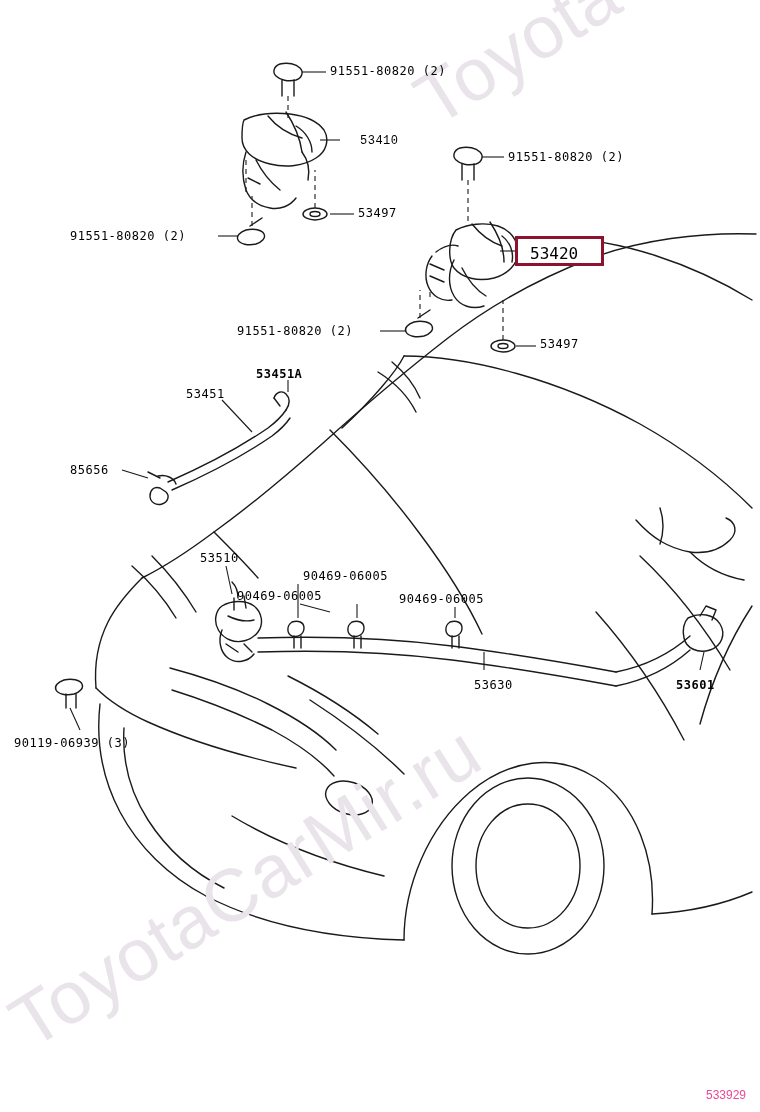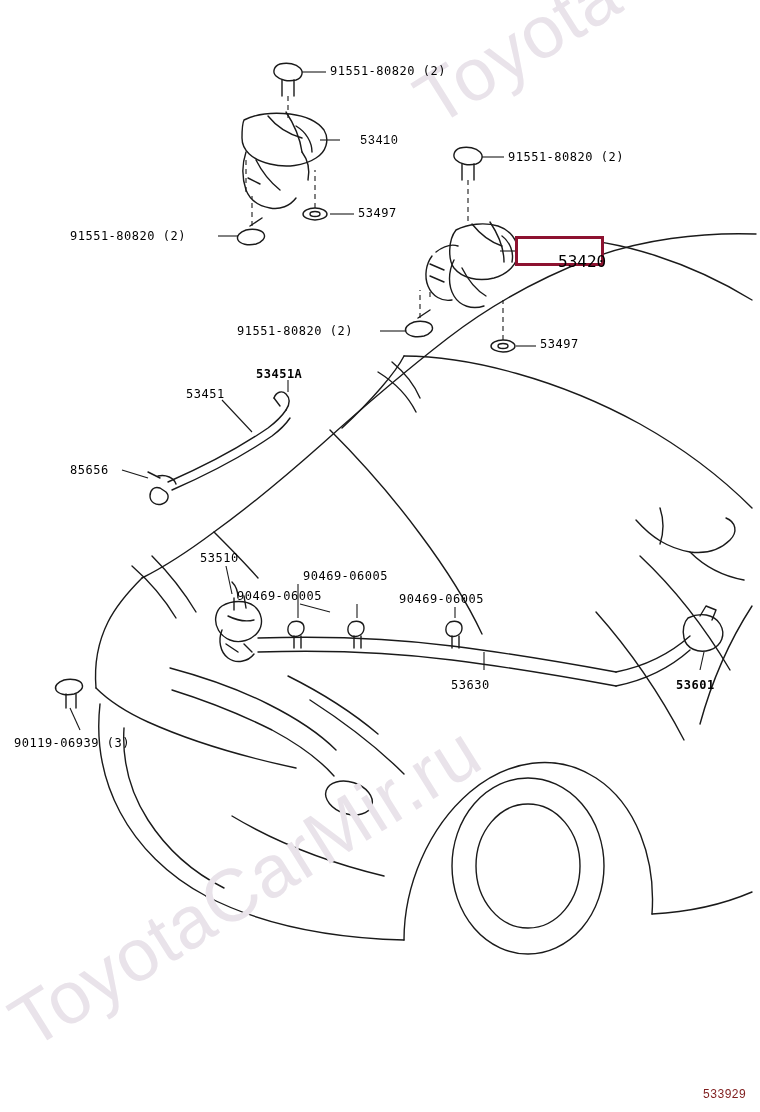--- a/index.html
+++ b/index.html
@@ -64,23 +64,23 @@
   #wm2 {
     left: 40px;
     top: 980px;
     transform: rotate(-32deg);
     transform-origin: left bottom;
   }
   #figure-code {
     position: absolute;
     right: 14px;
     bottom: 10px;
-    font-family: Liberation Mono, monospace;
+    font-family: Liberation Sans, sans-serif;
     font-size: 12px;
-    color: #7f1d1d;
+    color: #ec4899;
   }
 </style>
 </head>
 <body>
 
 <div id="page">
 
   <svg id="diagram-svg" viewBox="0 0 760 1112">
     <g fill="none" stroke="#1a1a1a" stroke-width="1.4" stroke-linecap="round" stroke-linejoin="round">
 
@@ -290,22 +290,22 @@
   <div class="lbl" style="left:70px;  top:229px;">91551-80820 (2)</div>
   <div class="lbl" style="left:540px; top:337px;">53497</div>
   <div class="lbl" style="left:237px; top:324px;">91551-80820 (2)</div>
   <div class="lbl" style="left:256px; top:367px;font-weight:bold;">53451A</div>
   <div class="lbl" style="left:186px; top:387px;">53451</div>
   <div class="lbl" style="left:70px;  top:463px;">85656</div>
   <div class="lbl" style="left:200px; top:551px;">53510</div>
   <div class="lbl" style="left:303px; top:569px;">90469-06005</div>
   <div class="lbl" style="left:237px; top:589px;">90469-06005</div>
   <div class="lbl" style="left:399px; top:592px;">90469-06005</div>
-  <div class="lbl" style="left:451px; top:678px;text-align:center;">53630</div>
+  <div class="lbl" style="left:474px; top:678px;text-align:center;">53630</div>
   <div class="lbl" style="left:676px; top:678px;font-weight:bold;">53601</div>
   <div class="lbl" style="left:14px;  top:736px;">90119-06939 (3)</div>
 
   <div class="highlight-box" style="left:515px; top:236px; width:89px; height:30px;"></div>
-  <div class="highlight-label" style="left:530px; top:252px;margin-left:28px;">53420</div>
+  <div class="highlight-label" style="left:530px; top:244px;">53420</div>
 
   <div id="figure-code">533929</div>
 
 </div>
 
 </body></html>

